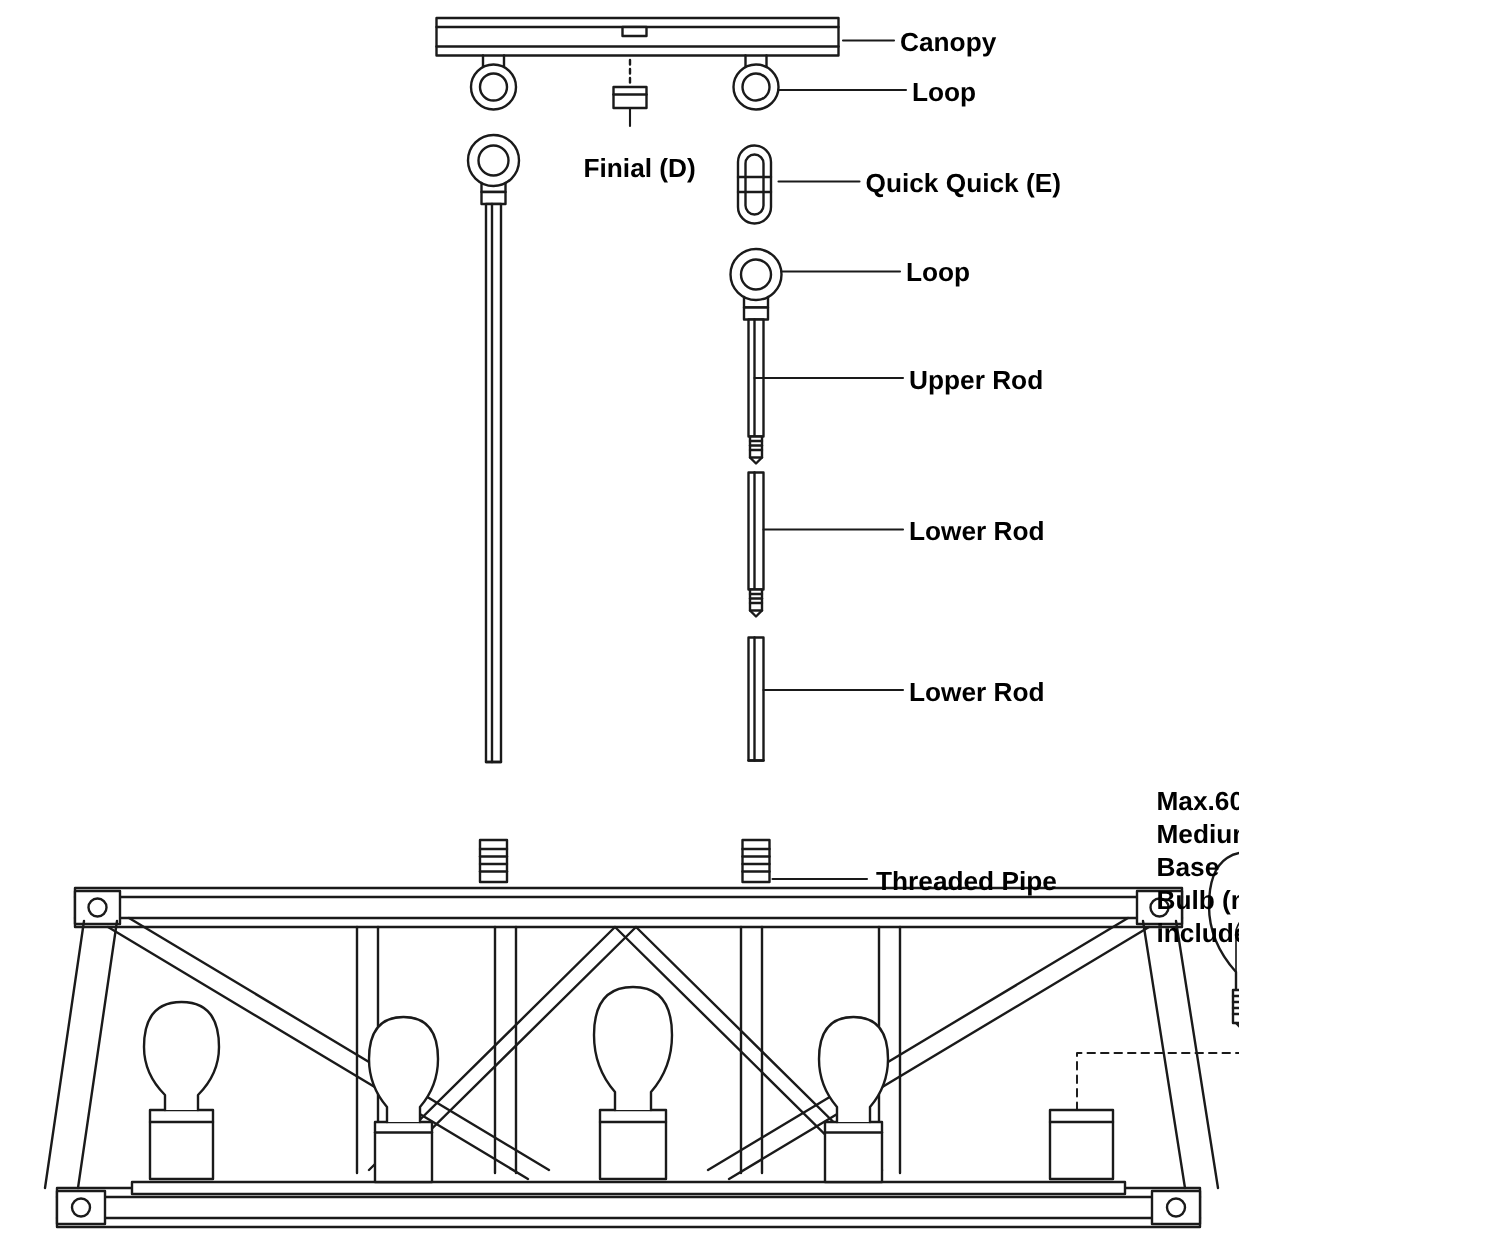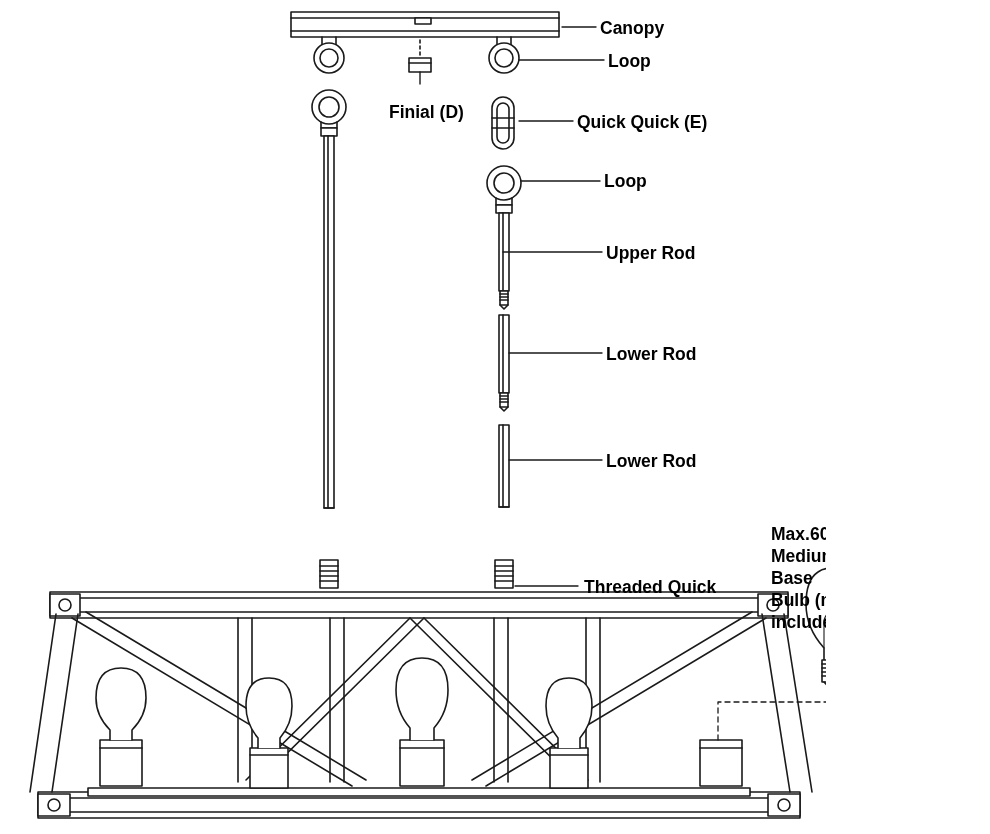--- a/index.html
+++ b/index.html
@@ -261,17 +261,17 @@
   </svg>
 
   <div class="lbl" style="left:600px; top:18px;">Canopy</div>
   <div class="lbl" style="left:608px; top:51px;">Loop</div>
   <div class="lbl" style="left:389px; top:102px;">Finial (D)</div>
   <div class="lbl" style="left:577px; top:112px;">Quick Quick (E)</div>
   <div class="lbl" style="left:604px; top:171px;">Loop</div>
   <div class="lbl" style="left:606px; top:243px;">Upper Rod</div>
   <div class="lbl" style="left:606px; top:344px;">Lower Rod</div>
   <div class="lbl" style="left:606px; top:451px;text-align:center;">Lower Rod</div>
-  <div class="lbl" style="left:584px; top:577px;">Threaded Quick</div>
+  <div class="lbl" style="left:584px; top:577px;">Threaded Pipe</div>
   <div class="lbl multi" style="left:771px; top:524px;">Max.60W Medium Base
 Bulb (not included)</div>
 
 </div>
 
 </body></html>

